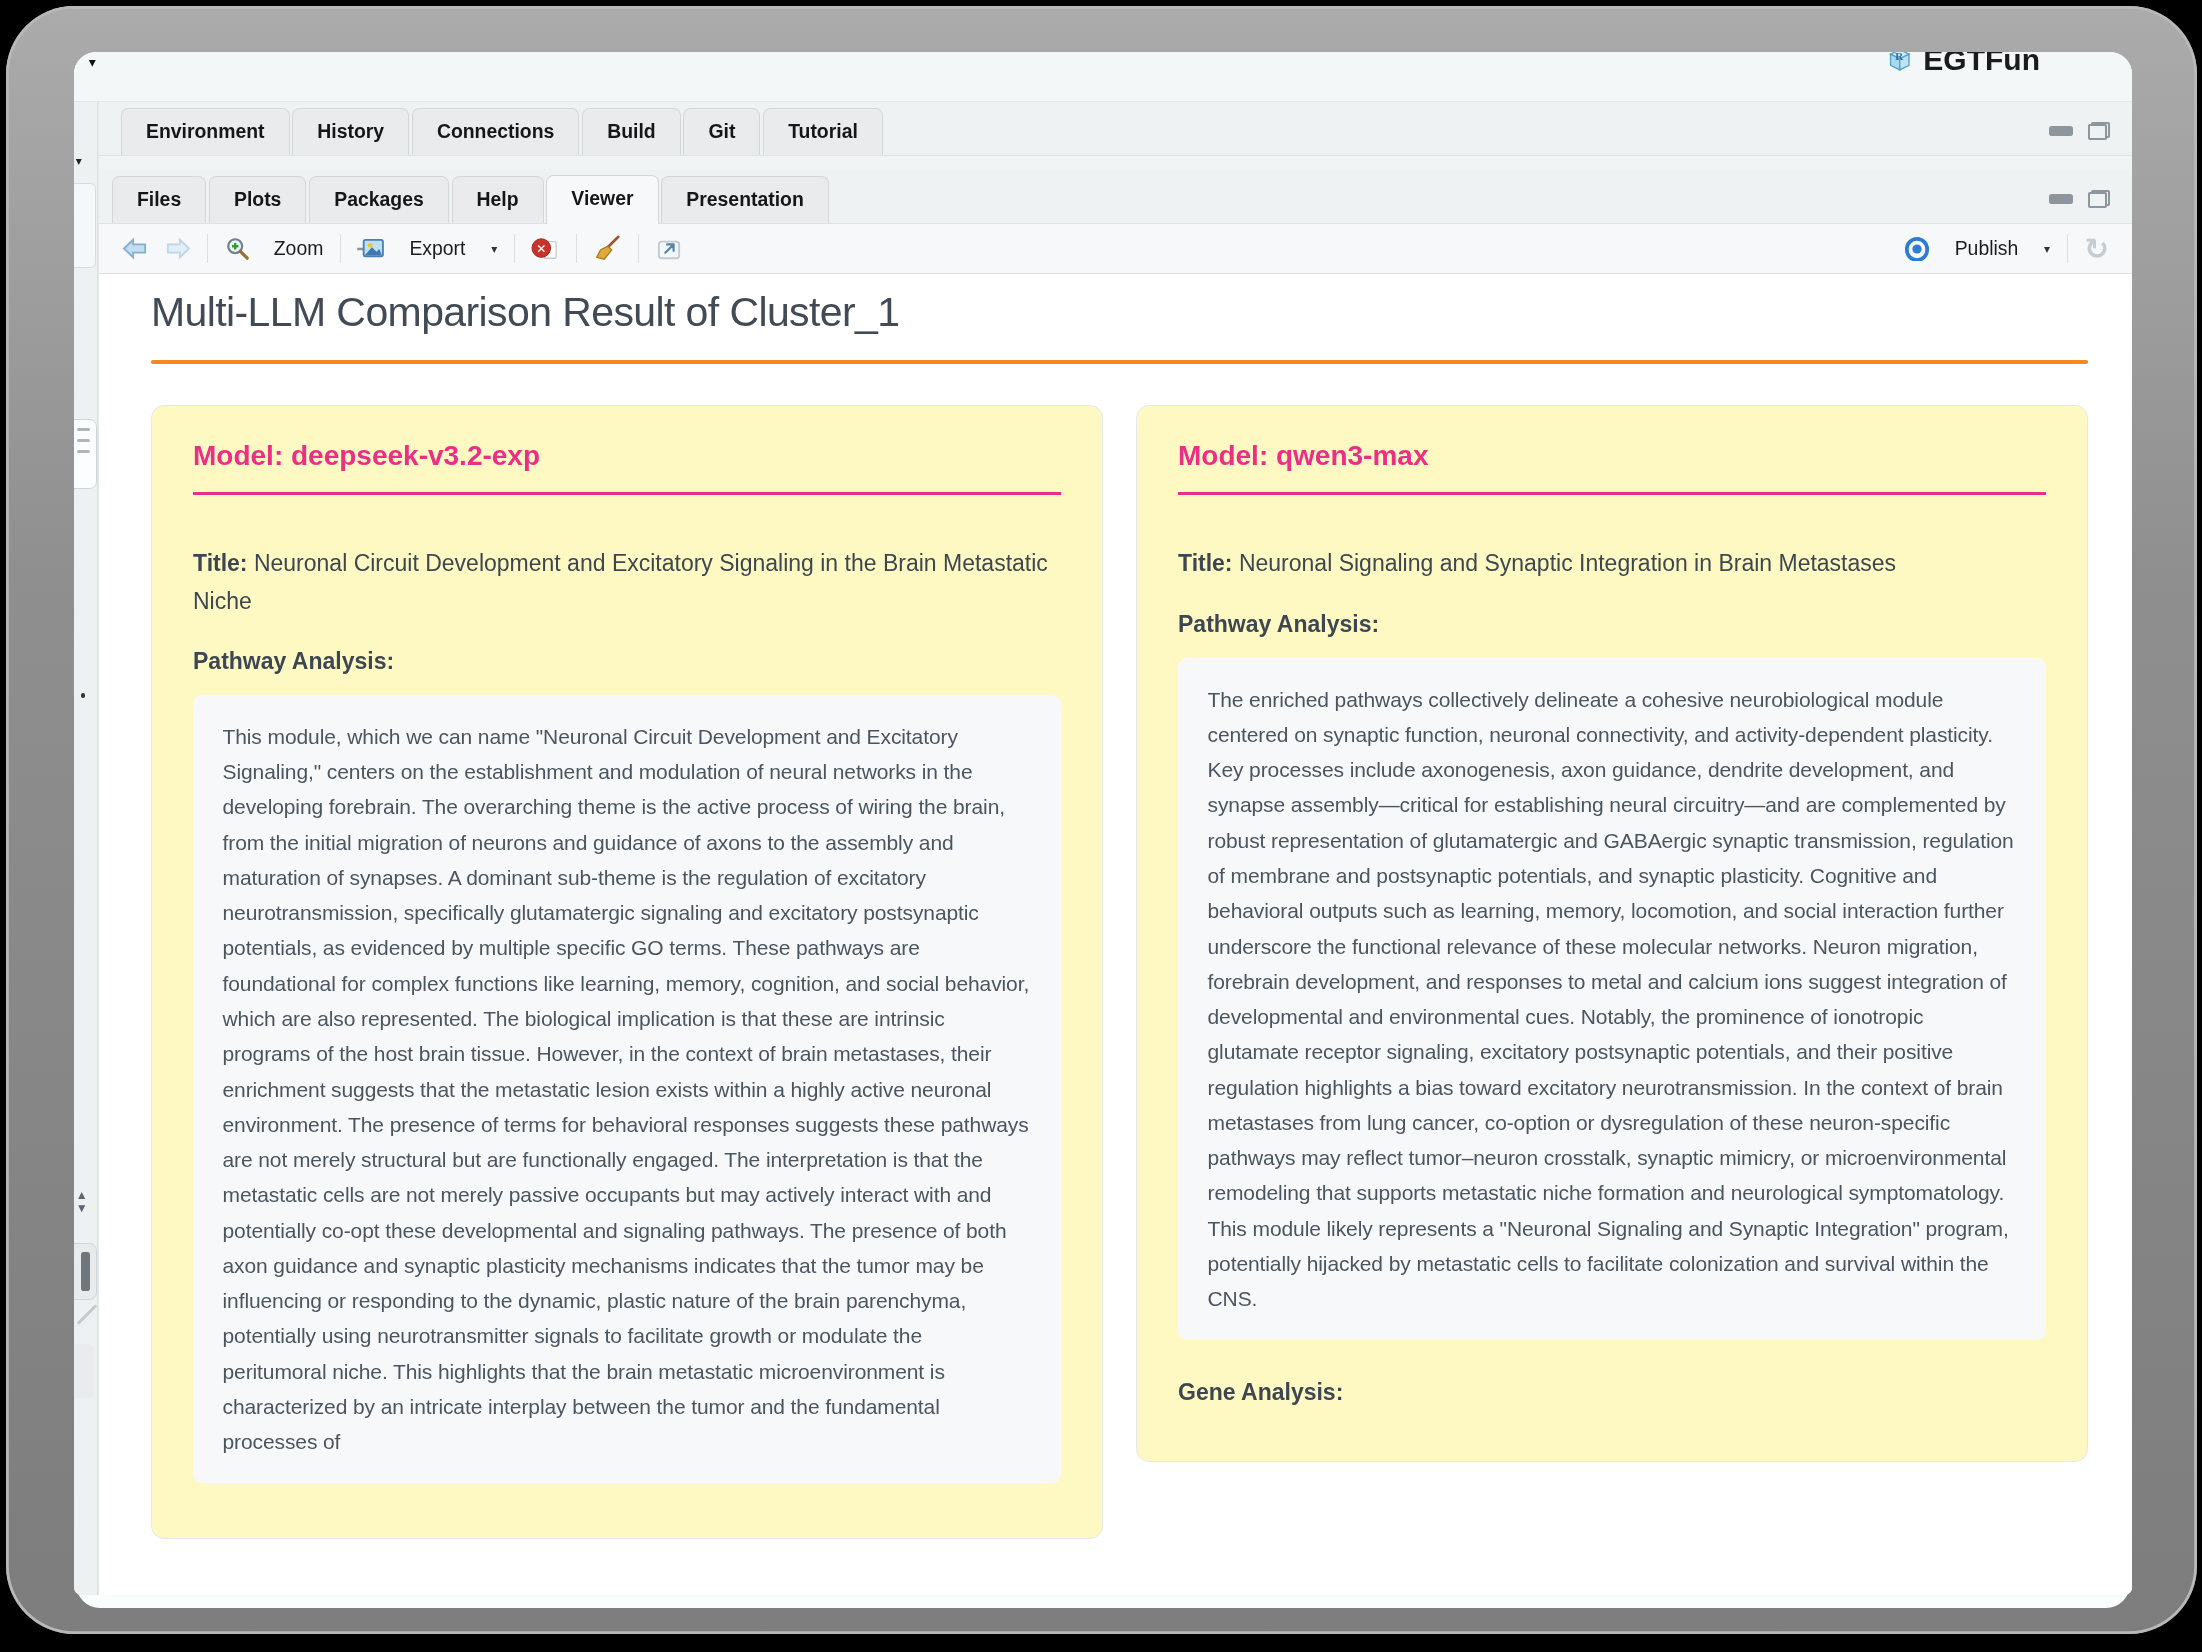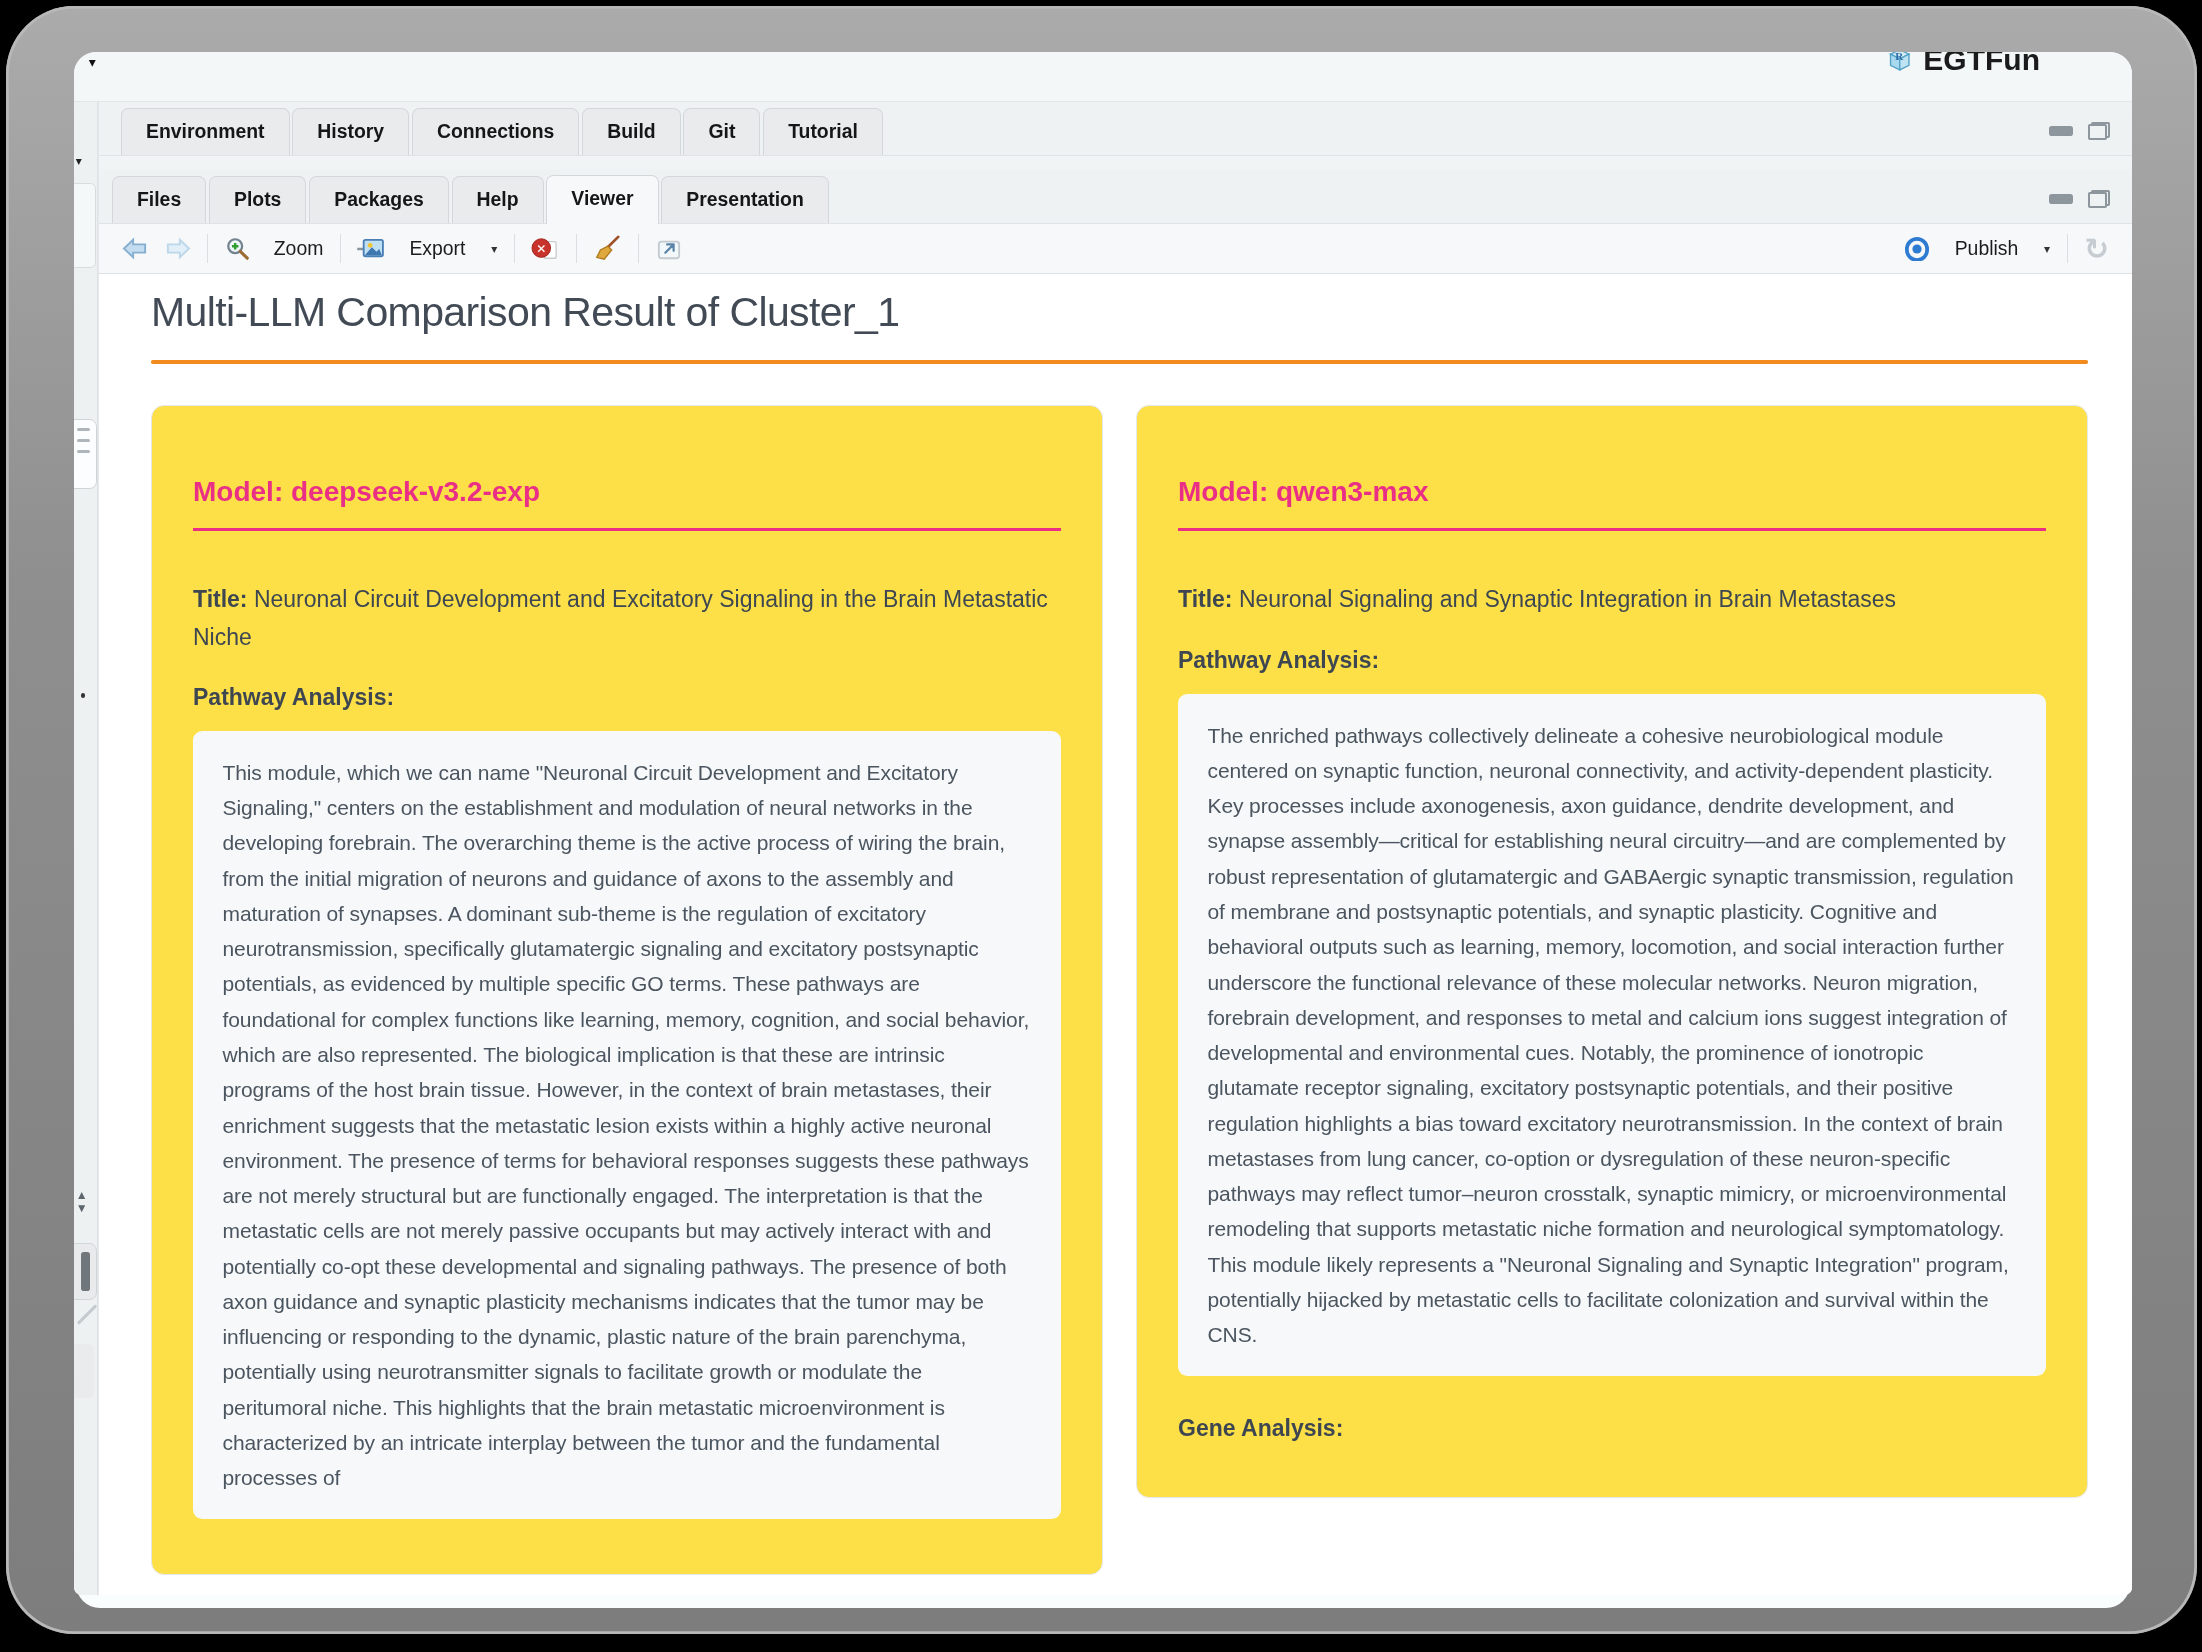--- a/index.html
+++ b/index.html
@@ -62,21 +62,21 @@
   .tb-btn{display:flex;align-items:center;gap:24px;padding:4.6px 8.3px;border-radius:5.5px;font-size:19.4px;color:#1c1c1c;cursor:default;}
   .tb-sep{width:0.9px;height:29.5px;background:#dcdfe1;margin:0 8.3px;}
   .tb-right{margin-left:auto;display:flex;align-items:center;}
   .dd-caret{font-size:12px;color:#333;margin-left:1.8px;}
   .refresh-glyph{font-size:29.5px;color:#c6ccd1;font-weight:700;line-height:1;}
   
   .viewer{flex:1;background:#fff;overflow:hidden;padding:14.8px 44px 0 52px;}
   .report-title{margin:0;font-size:41px;font-weight:400;color:#424b55;letter-spacing:-0.6px;}
   .title-rule{height:4.6px;background:var(--orange);margin-top:24px;border-radius:1.8px;}
   .cards{display:flex;gap:33px;margin-top:41px;align-items:flex-start;}
-  .card{flex:1;min-width:0;border:1.8px solid #e5e8eb;border-radius:13px;background:#fde047;padding:70px 41px 55px;}
+  .card{flex:1;min-width:0;border:1.8px solid #e5e8eb;border-radius:13px;background:#fef9c3;padding:34px 41px 55px;}
   .model-h{margin:0;color:var(--pink);font-size:28px;font-weight:700;padding-bottom:20px;border-bottom:3.7px solid var(--pink);}
   .title-line{margin-top:50px;font-size:23px;line-height:1.62;color:#3e4751;}
   .title-line b{font-weight:700;}
   .sec-h{margin-top:28px;font-size:23px;font-weight:700;color:#3e4751;}
   .sec-box{margin-top:20px;background:#f7f8fa;border-radius:9.2px;padding:24px 29.5px;font-size:21px;line-height:1.68;color:#4b555f;letter-spacing:-0.1px;}
   .gene-h{margin-top:39px;}
 </style>
 </head>
 <body>
 

